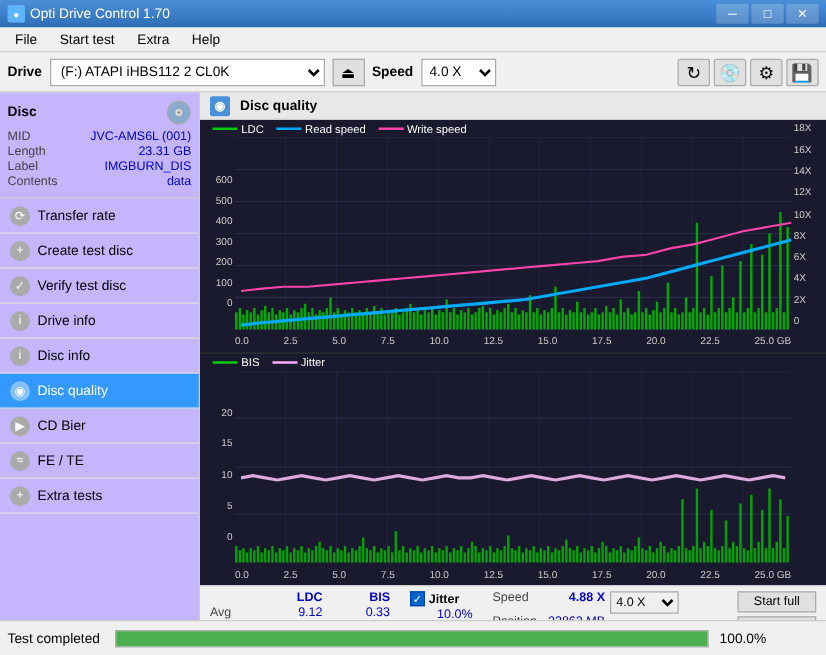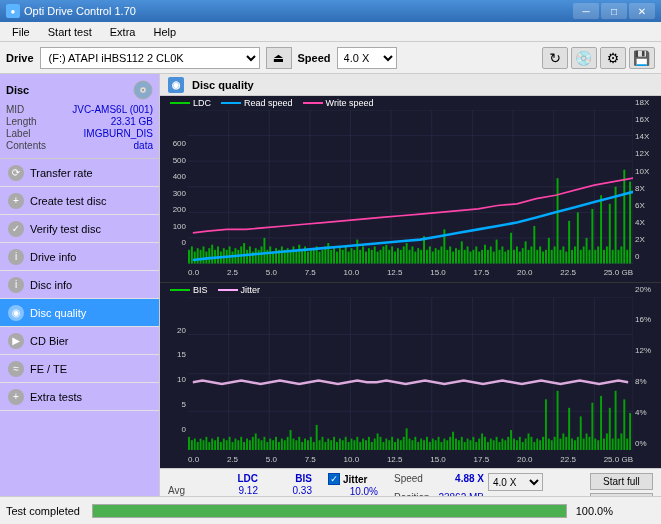--- a/index.html
+++ b/index.html
@@ -716,28 +716,20 @@
         </div>
 
         <div class="y-axis-left">
           <span>20</span>
           <span>15</span>
           <span>10</span>
           <span>5</span>
           <span>0</span>
         </div>
 
-        <div class="y-axis-right">
-          <span>20%</span>
-          <span>16%</span>
-          <span>12%</span>
-          <span>8%</span>
-          <span>4%</span>
-          <span>0%</span>
-        </div>
 
         <div class="x-axis">
           <span>0.0</span>
           <span>2.5</span>
           <span>5.0</span>
           <span>7.5</span>
           <span>10.0</span>
           <span>12.5</span>
           <span>15.0</span>
           <span>17.5</span>

